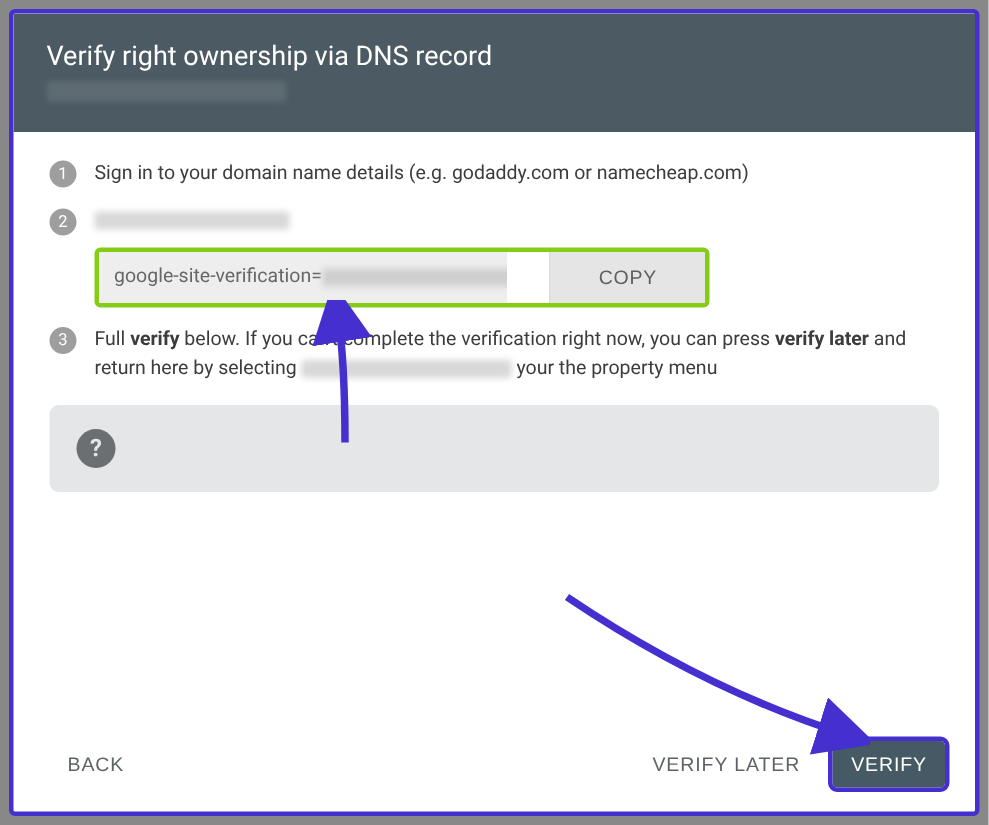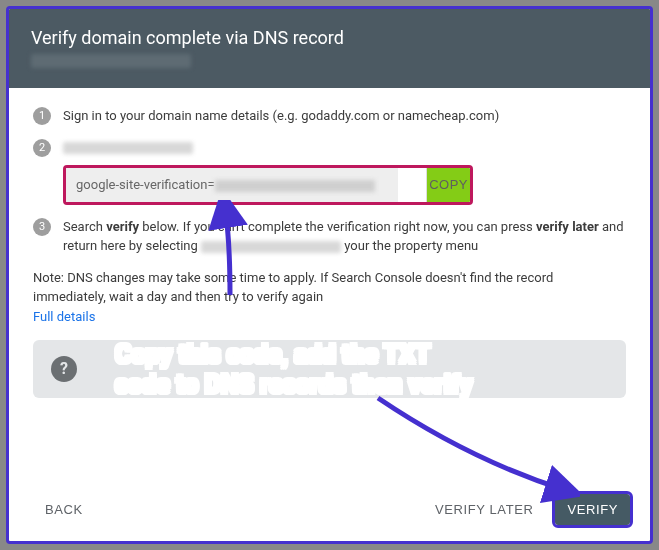--- a/index.html
+++ b/index.html
@@ -68,21 +68,21 @@
     display: inline-block;
     vertical-align: middle;
     width: 130px; height: 12px;
     background: #d8d8d8;
     border-radius: 2px;
     filter: blur(2px);
   }
   .txt-row {
     margin-top: 8px;
     display: flex;
-    border: 3px solid #be185d;
+    border: 3px solid #84cc16;
     border-radius: 4px;
     overflow: hidden;
     max-width: 410px;
   }
   .txt-value {
     flex: 1;
     background: #eeeeee;
     color: #676767;
     padding: 7px 10px;
     font-size: 13px;
@@ -91,24 +91,24 @@
     position: relative;
   }
   .txt-value .blur-tail {
     display: inline-block;
     width: 160px; height: 12px;
     background: #cfcfcf;
     filter: blur(2px);
     vertical-align: middle;
   }
   .copy-btn {
-    background: #84cc16;
+    background: #e5e5e5;
     border: none;
     border-left: 1px solid #ddd;
-    padding: 0 2px;
+    padding: 0 32px;
     font-size: 13px;
     letter-spacing: 0.5px;
     color: #5f5f5f;
     cursor: pointer;
     margin-left: 28px;
   }
   .note {
     margin-top: 6px;
     font-size: 13px;
   }
@@ -175,21 +175,21 @@
   }
   .annot-text { left: 115px; top: 296px; width: 370px; }
   svg.arrow { position: absolute; pointer-events: none; }
 </style>
 </head>
 <body>
 
 <div class="modal">
 
   <div class="header">
-    <h1>Verify domain complete via DNS record</h1>
+    <h1>Verify right ownership via DNS record</h1>
     <div class="sub"></div>
   </div>
 
   <div class="content">
     <ol class="steps">
 
       <li>
         <span class="num">1</span>
         <div class="step-body">Sign in to your domain name details (e.g. godaddy.com or namecheap.com)</div>
       </li>
@@ -203,29 +203,25 @@
               <span>google-site-verification=</span><span class="blur-tail"></span>
             </div>
             <button class="copy-btn">COPY</button>
           </div>
         </div>
       </li>
 
       <li>
         <span class="num">3</span>
         <div class="step-body">
-          <span>Search </span><b>verify</b><span> below. If you can't complete the verification right now, you can press </span><b>verify later</b><span> and return here by selecting </span><span class="blur-inline" style="width:140px"></span><span> your the property menu</span>
+          <span>Full </span><b>verify</b><span> below. If you can't complete the verification right now, you can press </span><b>verify later</b><span> and return here by selecting </span><span class="blur-inline" style="width:140px"></span><span> your the property menu</span>
         </div>
       </li>
     </ol>
 
-    <div class="note">
-      <span>Note: DNS changes may take some time to apply. If Search Console doesn't find the record immediately, wait a day and then try to verify again</span><br>
-      <a class="link">Full details</a>
-    </div>
 
     <div class="info-box">
       <div class="info-icon">?</div>
     </div>
   </div>
 
   <div class="footer">
     <button>BACK</button>
     <span class="spacer"></span>
     <button>VERIFY LATER</button>

